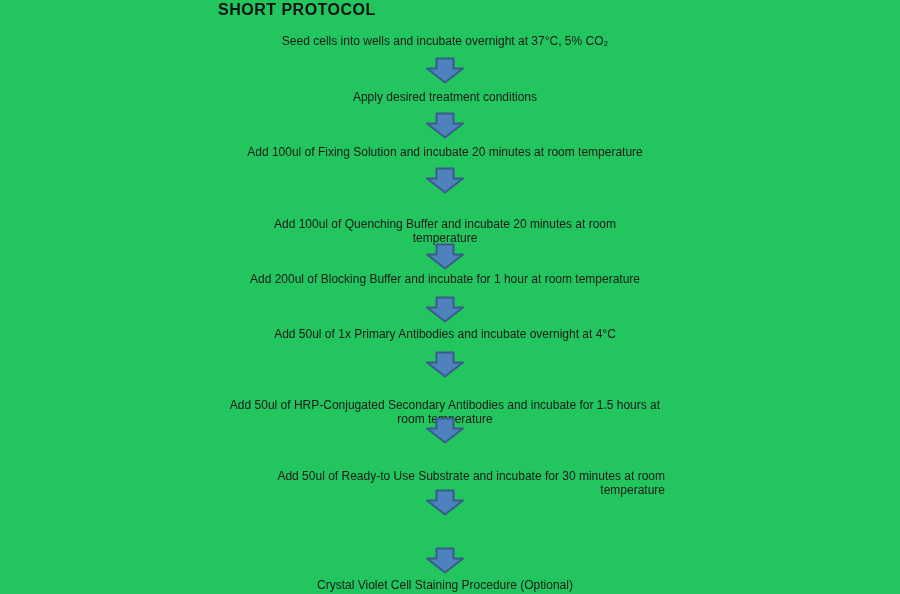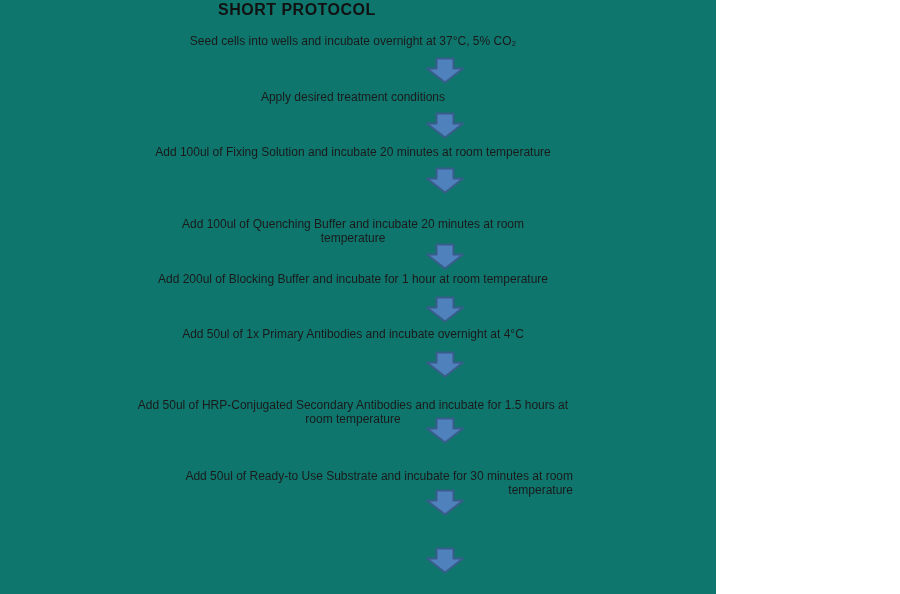--- a/index.html
+++ b/index.html
@@ -3,23 +3,23 @@
 <meta charset="utf-8">
 <style>
   html, body {
     margin: 0;
     padding: 0;
     background: #ffffff;
     font-family: "Liberation Sans", sans-serif;
   }
   .canvas {
     position: relative;
-    width: 716px;
+    width: 900px;
     height: 594px;
-    background: #0f766e;
+    background: #22c55e;
     overflow: hidden;
   }
   .title {
     position: absolute;
     top: 1px;
     left: 218px;
     margin: 0;
     font-size: 16px;
     font-weight: bold;
     letter-spacing: 0.5px;
@@ -130,14 +130,15 @@
 
   <svg class="arrow a8" viewBox="0 0 38 26" aria-hidden="true">
     <polygon points="10.5,1 27.5,1 27.5,11 37,11 19,25 1,11 10.5,11"></polygon>
   </svg>
 
 
   <svg class="arrow a9" viewBox="0 0 38 26" aria-hidden="true">
     <polygon points="10.5,1 27.5,1 27.5,11 37,11 19,25 1,11 10.5,11"></polygon>
   </svg>
 
+  <div class="step s10">Crystal Violet Cell Staining Procedure (Optional)</div>
 
 </div>
 
 </body></html>

